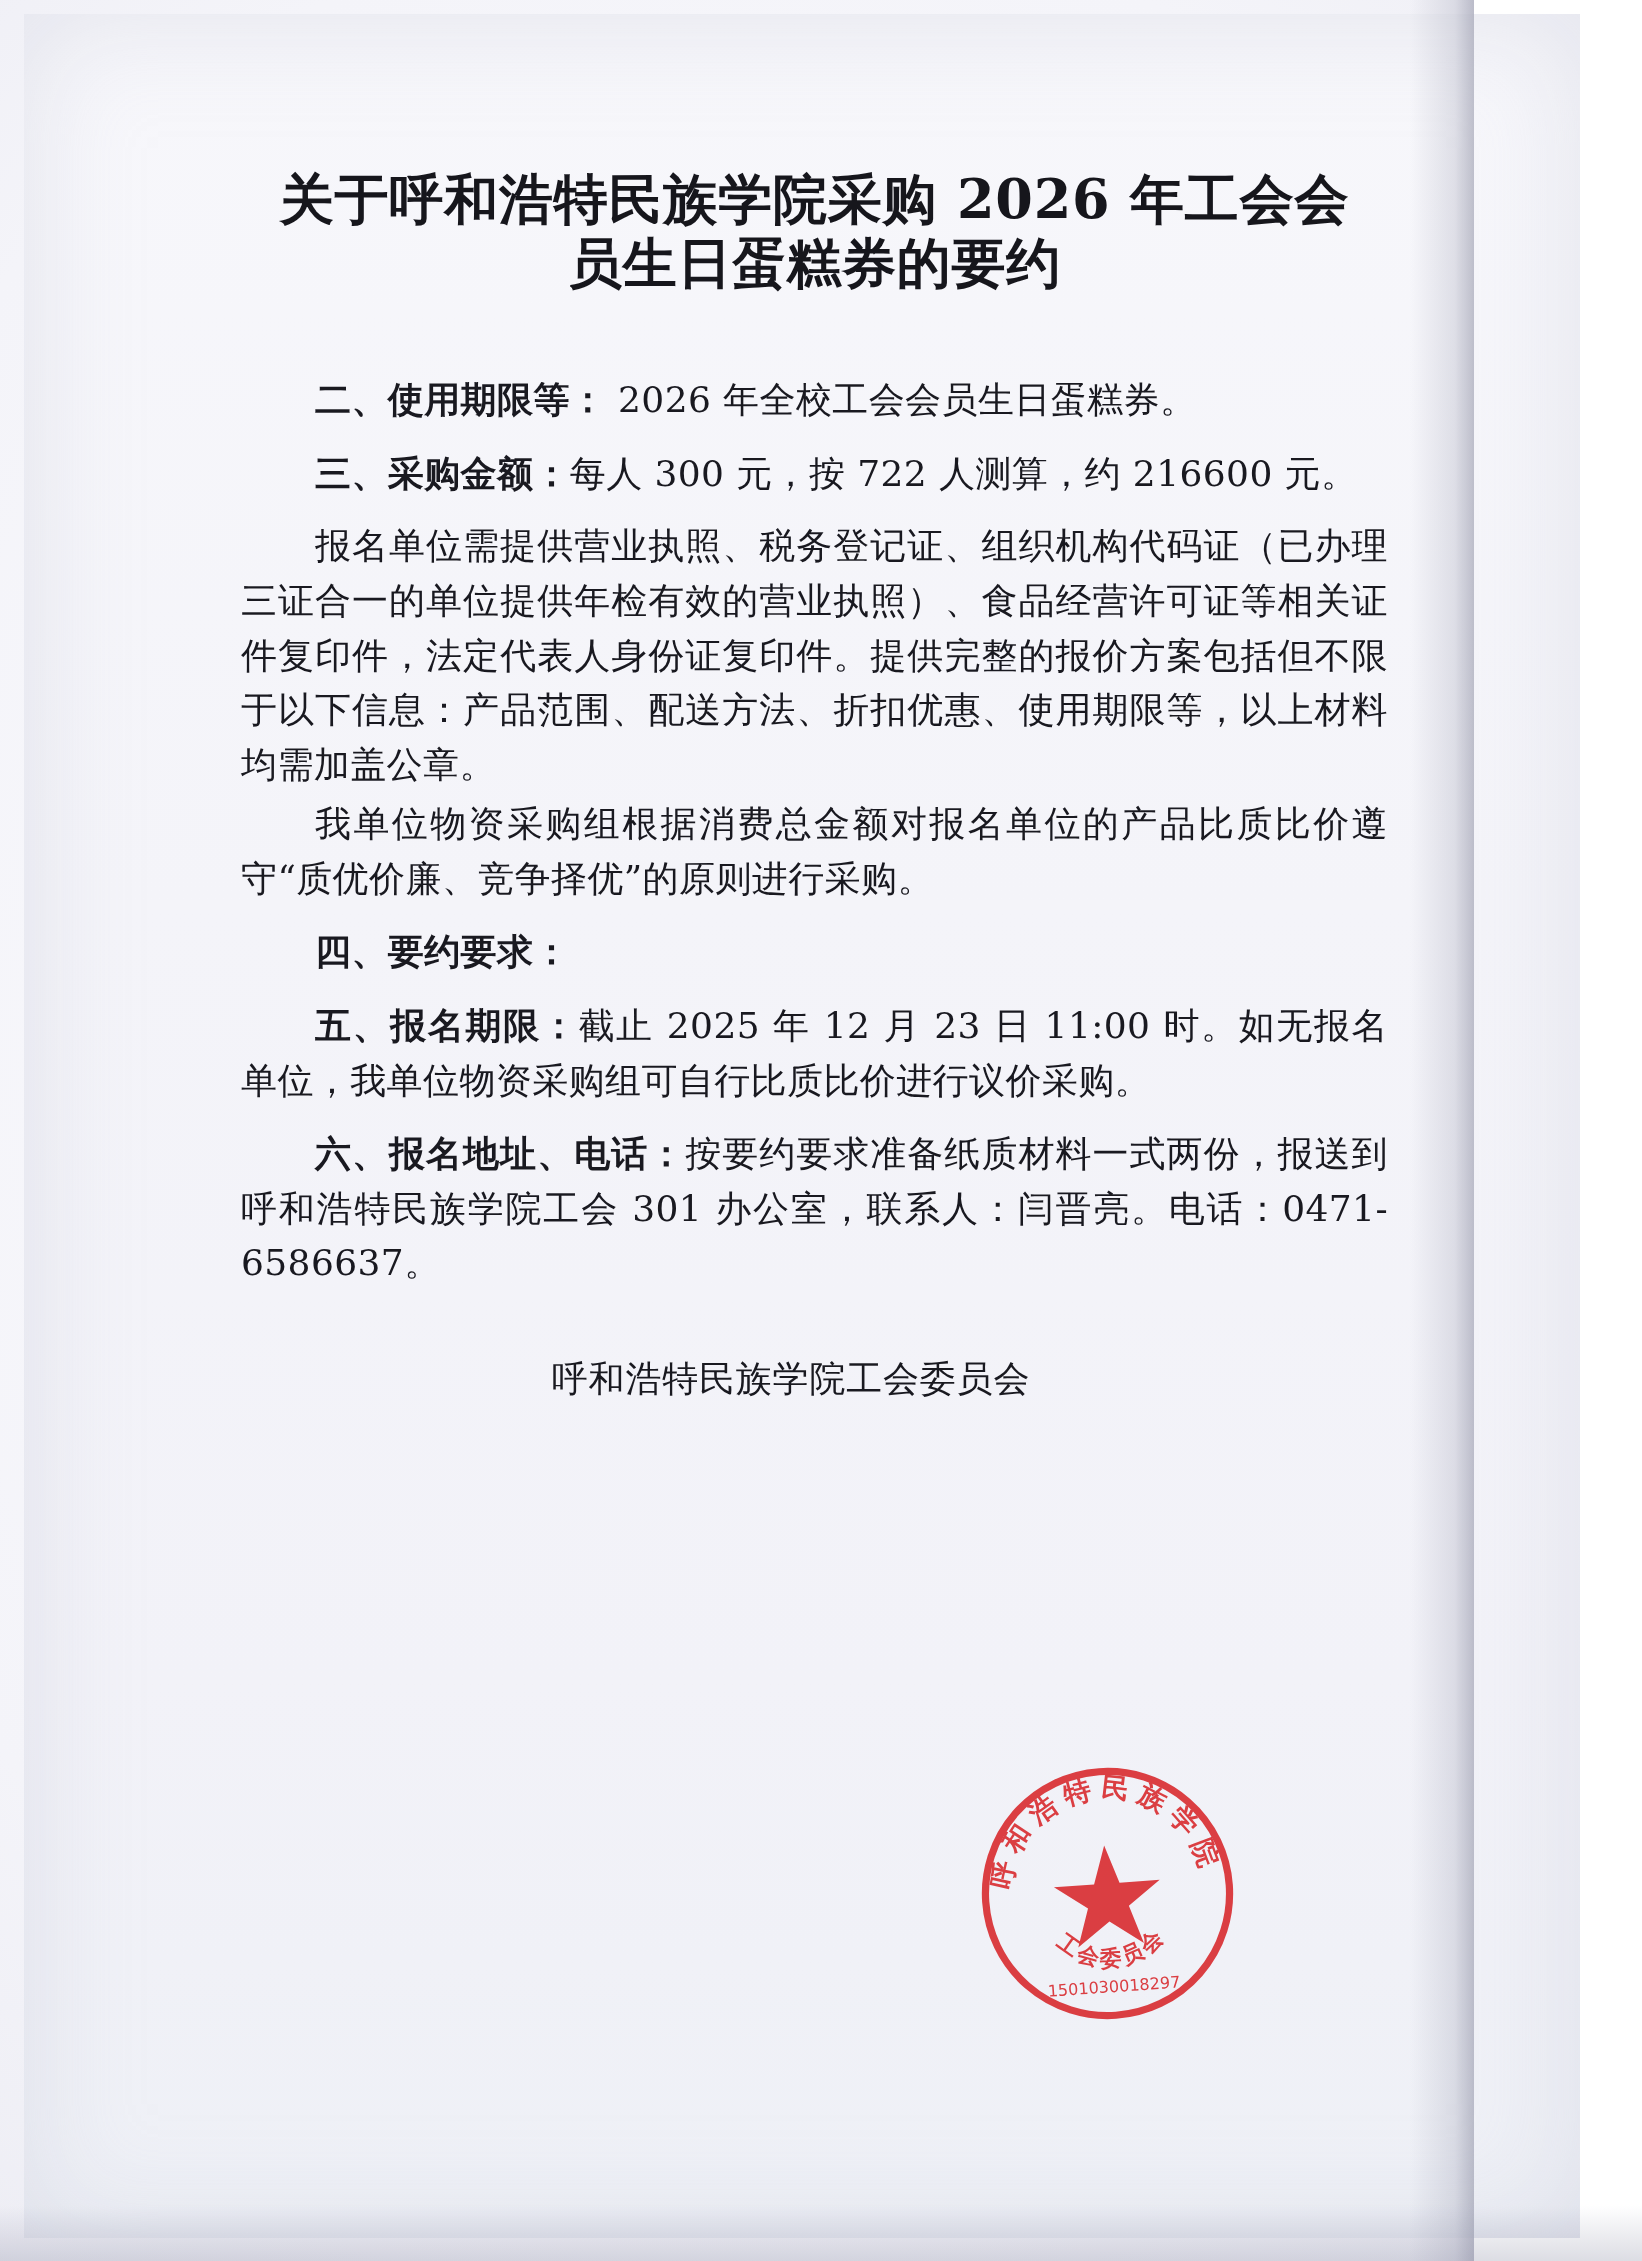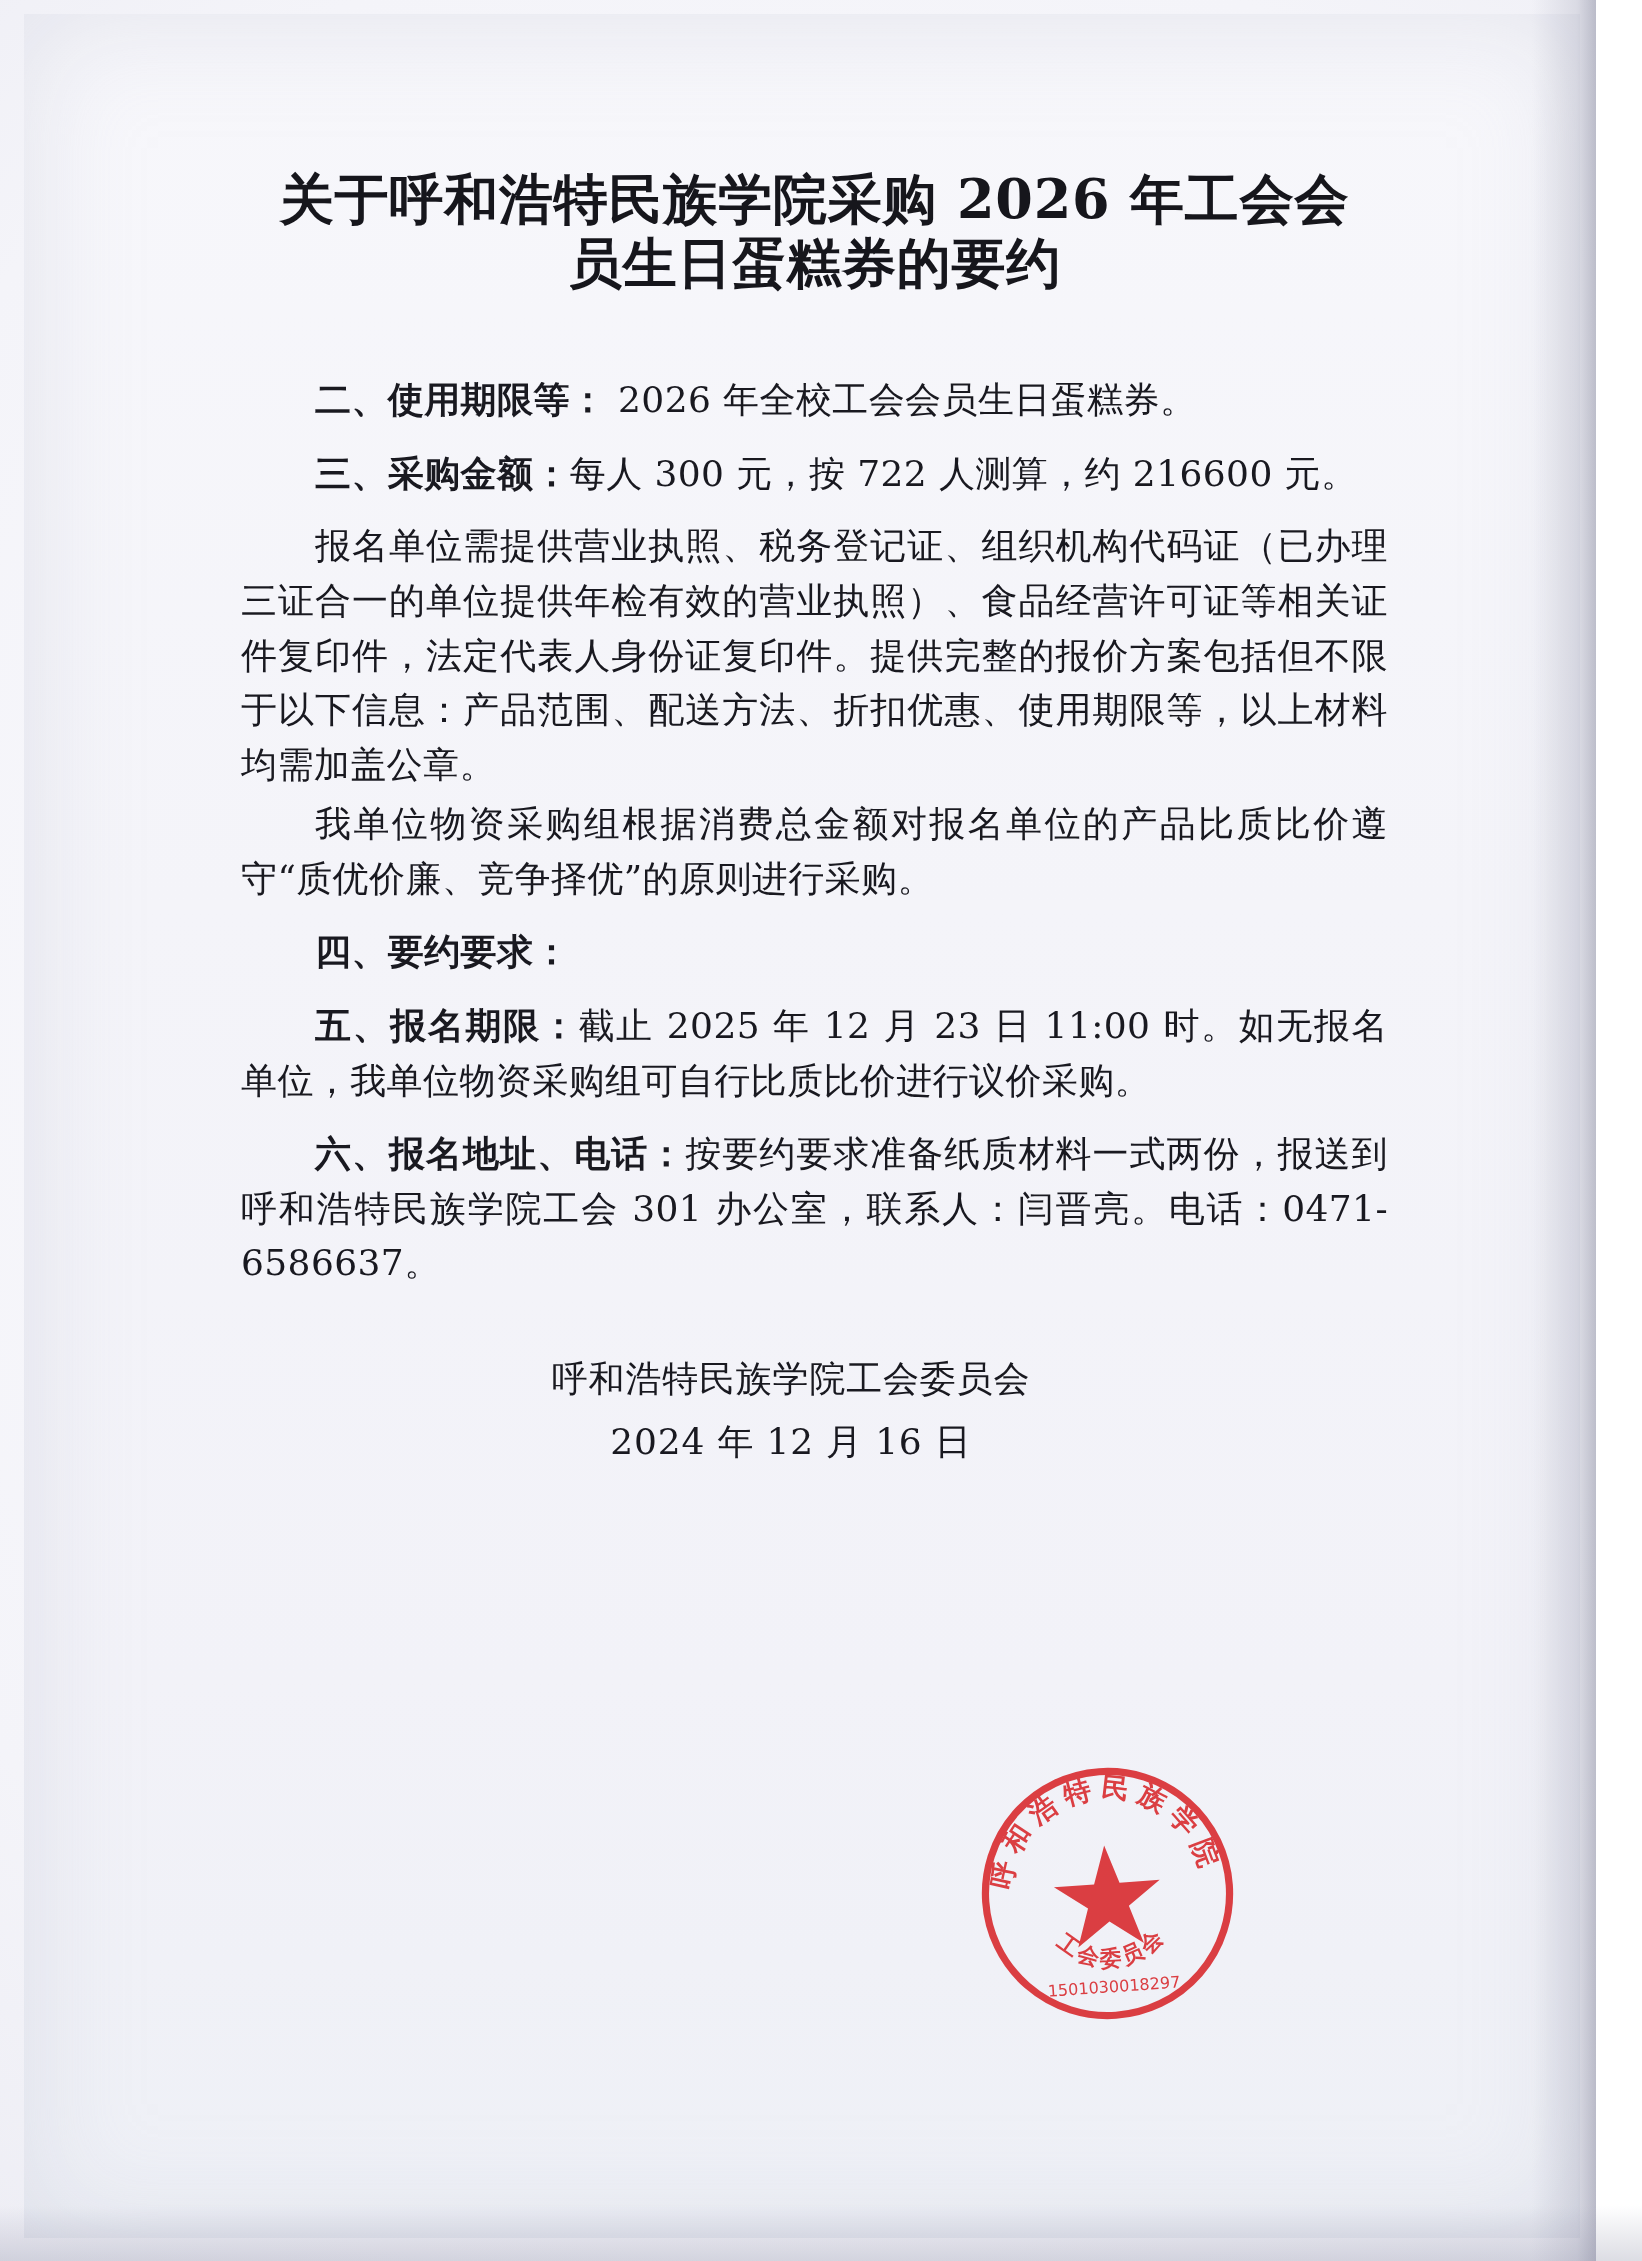--- a/index.html
+++ b/index.html
@@ -9,21 +9,21 @@
   body {
     width: 1643px;
     height: 2261px;
     background: #ffffff;
     font-family: "DejaVu Serif", "Liberation Serif", serif;
     overflow: hidden;
   }
 
   .page {
     position: relative;
-    width: 1596px;
+    width: 1474px;
     height: 2261px;
     
     background:
       radial-gradient(ellipse 120% 90% at 50% 45%, #fbfbfe 0%, #f4f4f9 55%, #eaeaf2 85%, #e2e2ec 100%);
   }
 
   
   .sheet {
     position: absolute;
     left: 24px;
@@ -161,21 +161,20 @@
     </div>
 
     <div class="block">
       <p class="para indent gap-before">
         <span class="bold">六、报名地址、电话：</span><span>按要约要求准备纸质材料一式两份，报送到呼和浩特民族学院工会 301 办公室，联系人：闫晋亮。电话：0471-6586637。</span>
       </p>
     </div>
 
     <div class="signature">
       <div class="sig-line">呼和浩特民族学院工会委员会</div>
-      <div class="sig-line">2024 年 12 月 16 日</div>
     </div>
 
   </div>
 
   <div class="seal">
     <svg width="265" height="265" viewBox="0 0 330 330" xmlns="http://www.w3.org/2000/svg">
       <defs>
         <path id="arcTop" d="M 45,165 A 120,120 0 0 1 285,165" fill="none"></path>
         <path id="arcBottom" d="M 75,165 A 90,90 0 0 0 255,165" fill="none"></path>
       </defs>

